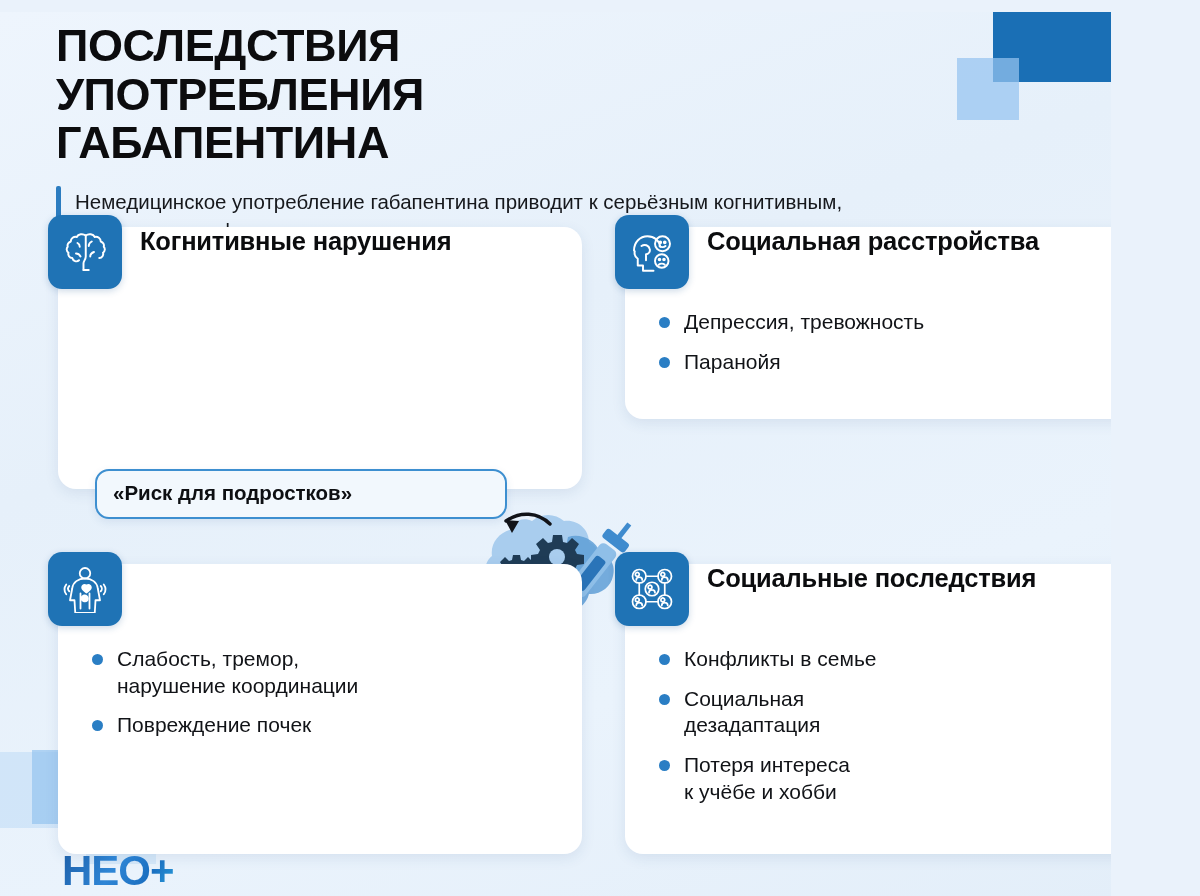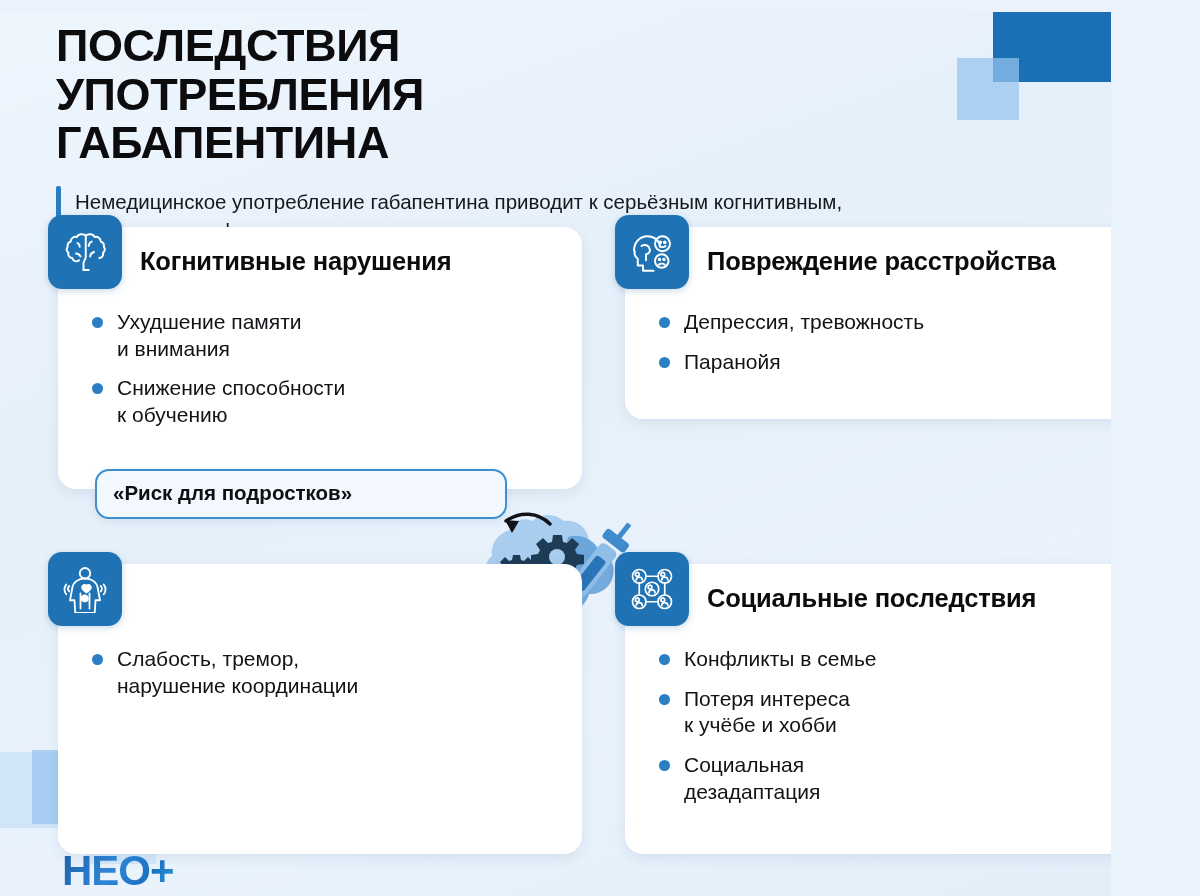--- a/index.html
+++ b/index.html
@@ -104,21 +104,21 @@
     display: flex;
     align-items: center;
     justify-content: center;
     box-shadow: 0 2px 7px rgba(25,80,140,0.22);
   }
   .card-icon svg { width: 48px; height: 48px; }
 
   .card-title {
     position: absolute;
     left: 82px;
-    top: 20px;
+    top: 0;
     font-size: 25.5px;
     font-weight: 700;
     color: #0b0c0e;
     letter-spacing: -0.2px;
     white-space: nowrap;
   }
 
   .bullets {
     position: absolute;
     left: 30px;
@@ -232,30 +232,20 @@
           <path d="M72 44l4-1 1-7 9 0 1 7 4 1 5-5 7 6-4 6 2 4 7 1v9l-7 1-2 4 4 6-7 6-5-5-4 1-1 7h-9l-1-7-4-1-5 5-7-6 4-6-2-4-7-1v-9l7-1 2-4-4-6 7-6z"></path>
         </g>
         <circle cx="81" cy="58" r="8" fill="#a9cdee"></circle>
         <g fill="#1f3c56">
           <path d="M33 62l3-1 1-5h7l1 5 3 1 4-4 5 5-3 5 1 3 5 1v7l-5 1-1 3 3 5-5 5-4-4-3 1-1 5h-7l-1-5-3-1-4 4-5-5 3-5-1-3-5-1v-7l5-1 1-3-3-5 5-5z"></path>
         </g>
         <circle cx="40" cy="74" r="6" fill="#a9cdee"></circle>
       </svg>
     </div>
 
-    <ul class="bullets">
-      <li>
-        <span style="white-space:pre-line">Ухудшение памяти
-и внимания</span>
-      </li>
-      <li>
-        <span style="white-space:pre-line">Снижение способности
-к обучению</span>
-      </li>
-    </ul>
   </div>
 
   <div class="callout" id="callout-1">
     <div class="line">
       <span class="strong">«Риск для подростков»</span>
     </div>
   </div>
 
   <div class="card" id="card-2">
     <div class="card-icon">
@@ -265,21 +255,21 @@
         <circle cx="46" cy="21" r="10"></circle>
         <circle cx="43" cy="19" r="1.2" fill="#fff"></circle>
         <circle cx="49" cy="19" r="1.2" fill="#fff"></circle>
         <path d="M42 24c2 2 6 2 8 0"></path>
         <circle cx="45" cy="44" r="9"></circle>
         <circle cx="42" cy="42" r="1.1" fill="#fff"></circle>
         <circle cx="48" cy="42" r="1.1" fill="#fff"></circle>
         <path d="M41 49c2-2 6-2 8 0"></path>
       </svg>
     </div>
-    <div class="card-title">Повреждение расстройства</div>
+    <div class="card-title">Социальная расстройства</div>
 
     <ul class="bullets">
       <li>
         <span style="white-space:pre-line">Депрессия, тревожность</span>
       </li>
       <li>
         <span style="white-space:pre-line">Паранойя</span>
       </li>
     </ul>
   </div>
@@ -294,20 +284,23 @@
         <path d="M34 26c3-2 7 0 7 4 0 3-4 6-7 8-3-2-7-5-7-8 0-4 4-6 7-4z" fill="#ffffff" stroke="none"></path>
         <path d="M29 40c4-2 8 1 8 5s-4 6-8 4-4-7 0-9z" fill="#ffffff" stroke="none"></path>
         <path d="M11 28c-2 2-2 5 0 7M7 26c-3 4-3 9 0 13M53 28c2 2 2 5 0 7M57 26c3 4 3 9 0 13"></path>
       </svg>
     </div>
 
     <ul class="bullets">
       <li>
         <span style="white-space:pre-line">Слабость, тремор,
 нарушение координации</span>
+      </li>
+      <li>
+        <span style="white-space:pre-line">Повреждение почек</span>
       </li>
     </ul>
   </div>
 
   <div class="card" id="card-4">
     <div class="card-icon">
       <svg viewBox="0 0 64 64" fill="none" stroke="#ffffff" stroke-width="2.3" stroke-linecap="round" stroke-linejoin="round">
         <circle cx="15" cy="15" r="9"></circle>
         <circle cx="49" cy="15" r="9"></circle>
         <circle cx="15" cy="49" r="9"></circle>
@@ -321,25 +314,25 @@
         <path d="M32 29.5a2.6 2.6 0 100 .1M28 37c0-2.3 1.8-3.8 4-3.8s4 1.5 4 3.8"></path>
       </svg>
     </div>
     <div class="card-title">Социальные последствия</div>
 
     <ul class="bullets">
       <li>
         <span style="white-space:pre-line">Конфликты в семье</span>
       </li>
       <li>
+        <span style="white-space:pre-line">Социальная
+дезадаптация</span>
+      </li>
+      <li>
         <span style="white-space:pre-line">Потеря интереса
 к учёбе и хобби</span>
       </li>
-      <li>
-        <span style="white-space:pre-line">Социальная
-дезадаптация</span>
-      </li>
     </ul>
   </div>
 
   <div id="logo">НЕО+</div>
 
 </div>
 
 </body></html>

